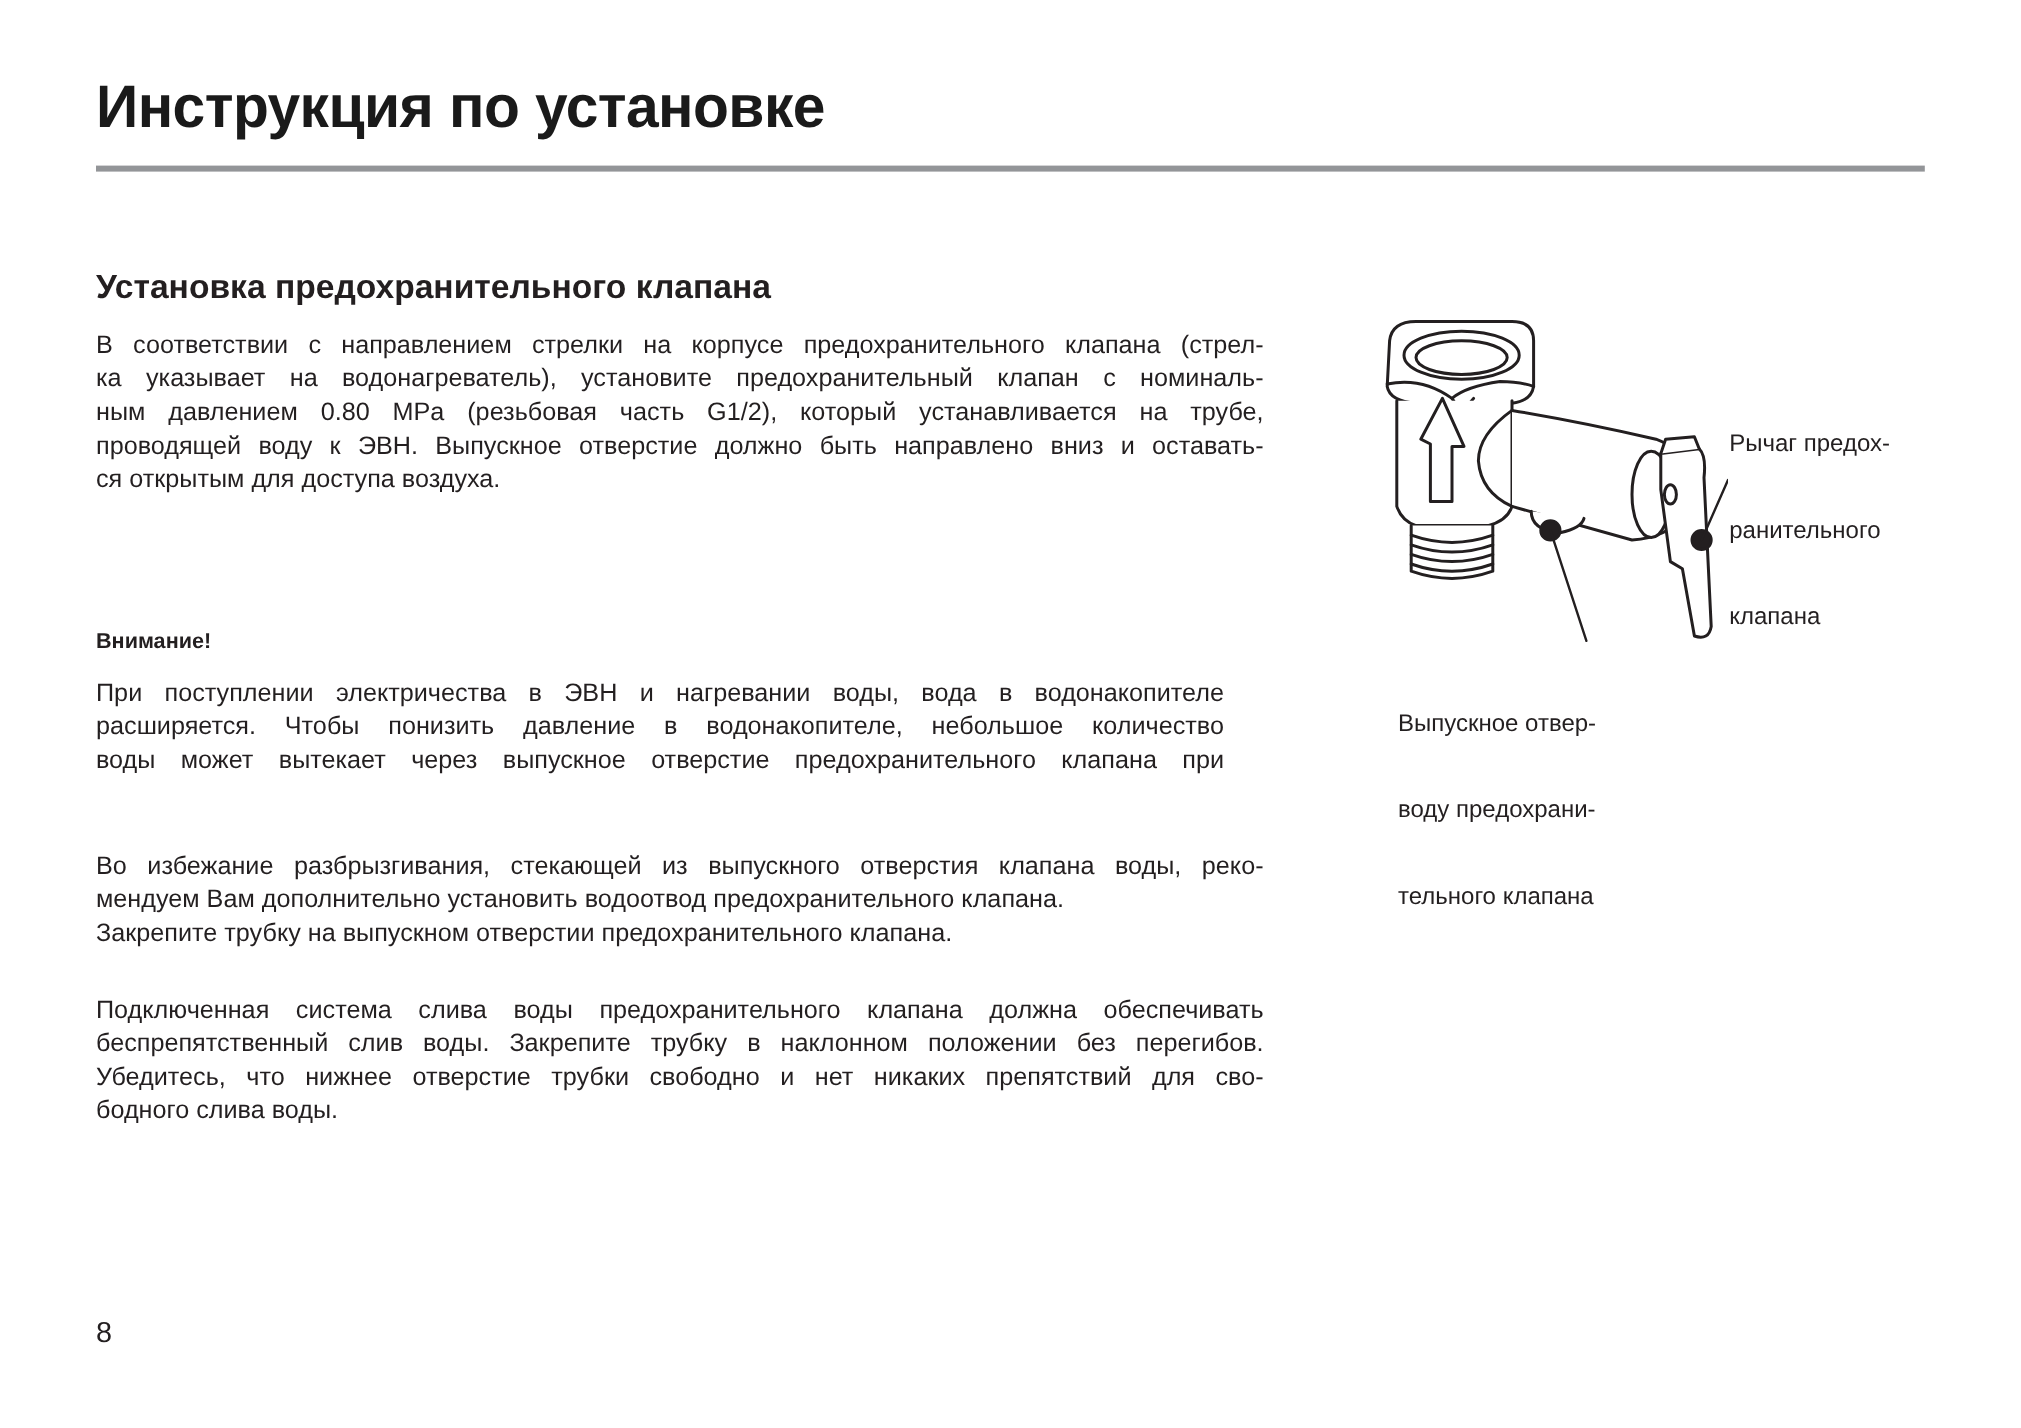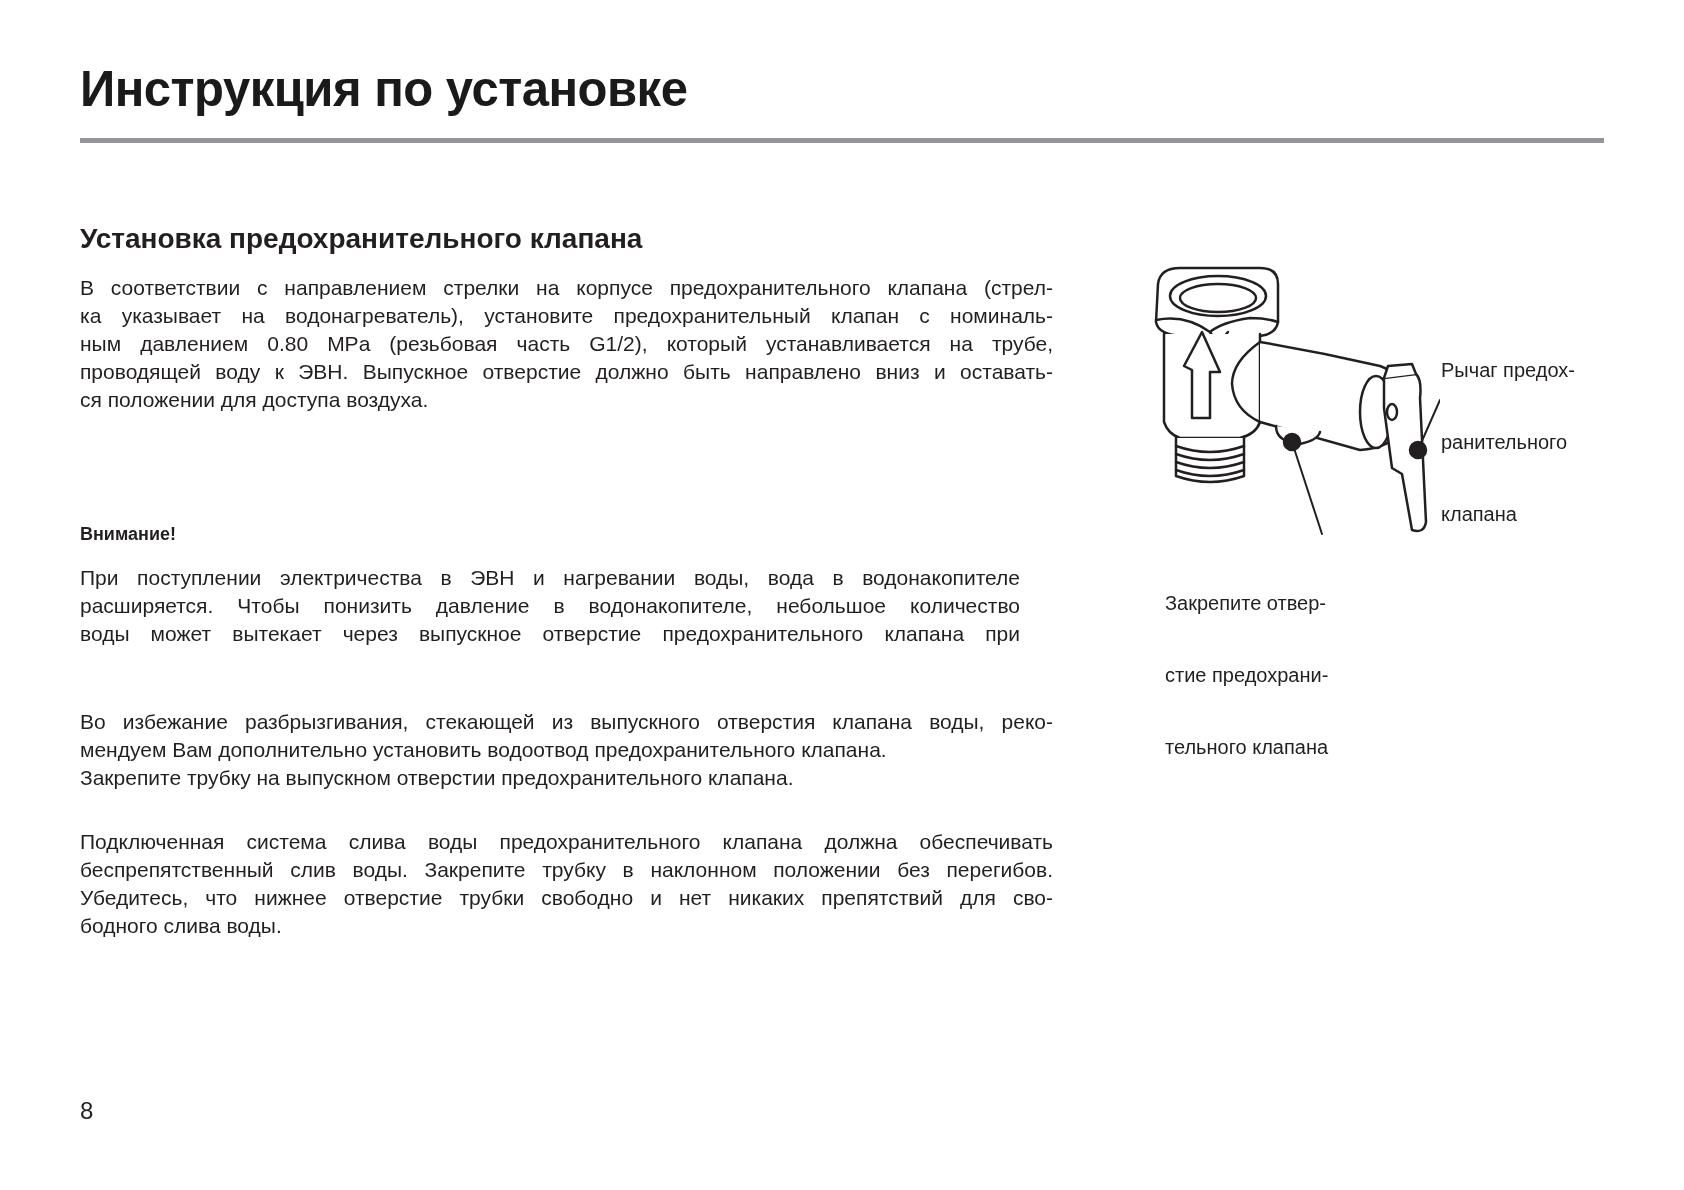--- a/index.html
+++ b/index.html
@@ -58,21 +58,21 @@
 <h1 class="page-title">Инструкция по установке</h1>
 <div class="title-rule"></div>
 
 <h2 class="section-title">Установка предохранительного клапана</h2>
 
 <p class="para" id="intro">
   <span class="ln">В соответствии с направлением стрелки на корпусе предохранительного клапана (стрел-</span>
   <span class="ln">ка указывает на водонагреватель), установите предохранительный клапан с номиналь-</span>
   <span class="ln">ным давлением 0.80 MPa (резьбовая часть G1/2), который устанавливается на трубе,</span>
   <span class="ln">проводящей воду к ЭВН. Выпускное отверстие должно быть направлено вниз и оставать-</span>
-  <span class="ln last">ся положении для доступа воздуха.</span>
+  <span class="ln last">ся открытым для доступа воздуха.</span>
 </p>
 
 <div class="attention">Внимание!</div>
 
 <p class="para" id="p1">
   <span class="ln">При поступлении электричества в ЭВН и нагревании воды, вода в водонакопителе</span>
   <span class="ln">расширяется. Чтобы понизить давление в водонакопителе, небольшое количество</span>
   <span class="ln">воды может вытекает через выпускное отверстие предохранительного клапана при</span>
 </p>
 
@@ -122,18 +122,18 @@
   </svg>
 </div>
 
 <div class="callout" id="callout-lever">
   <span class="ln">Рычаг предох-</span>
   <span class="ln">ранительного</span>
   <span class="ln">клапана</span>
 </div>
 
 <div class="callout" id="callout-outlet">
-  <span class="ln">Закрепите отвер-</span>
-  <span class="ln">стие предохрани-</span>
+  <span class="ln">Выпускное отвер-</span>
+  <span class="ln">воду предохрани-</span>
   <span class="ln">тельного клапана</span>
 </div>
 
 <div class="page-number">8</div>
 
 </body></html>

